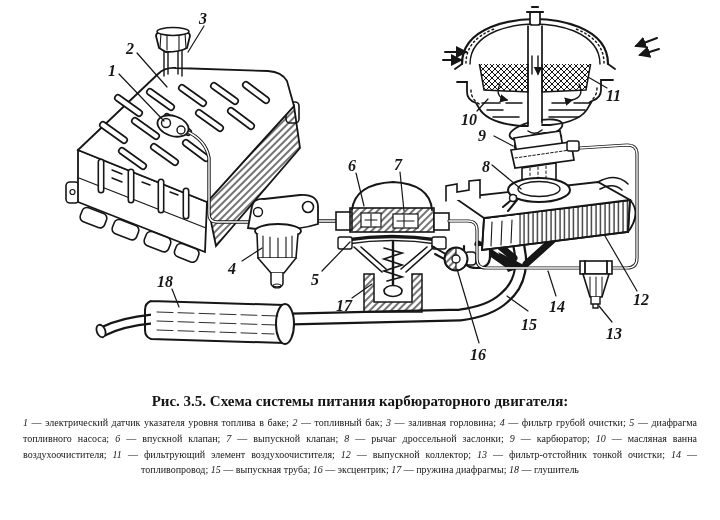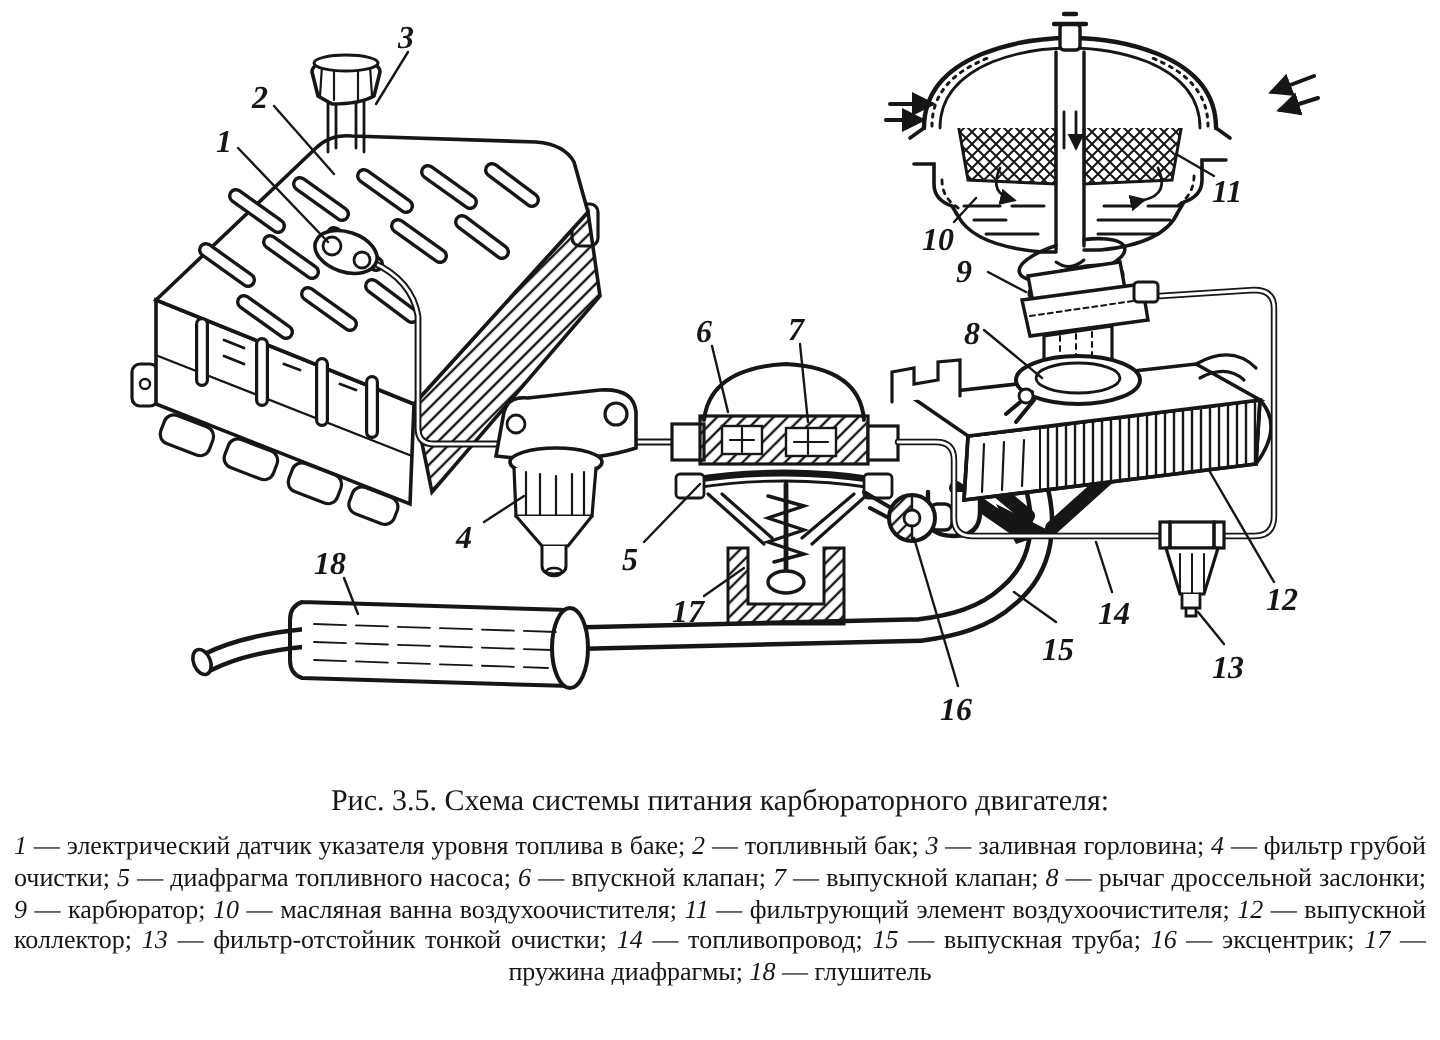--- a/index.html
+++ b/index.html
@@ -1,20 +1,20 @@
 <!DOCTYPE html>
 <html><head>
 <meta charset="utf-8">
 <style>
   html,body{margin:0;padding:0;background:#ffffff;}
   .page{position:relative;width:720px;height:520px;background:#fff;overflow:hidden;
         font-family:"Liberation Serif", serif;color:#161616;}
   .diagram{display:block;}
-  .caption{margin:5px 8px 0;text-align:center;font-weight:normal;font-size:15px;line-height:1.15;}
-  .legend{margin:5px 7px 0;font-size:13px;line-height:15.7px;
+  .caption{margin:5px 8px 0;text-align:center;font-weight:bold;font-size:15px;line-height:1.15;}
+  .legend{margin:5px 23px 0;font-size:10px;line-height:15.7px;
           text-align:justify;text-align-last:center;}
   .legend i{font-style:italic;}
   svg text.co{font-family:"Liberation Serif",serif;font-style:italic;font-weight:bold;
               font-size:16px;fill:#161616;}
 </style>
 </head>
 <body>
 
 <div class="page">
 

